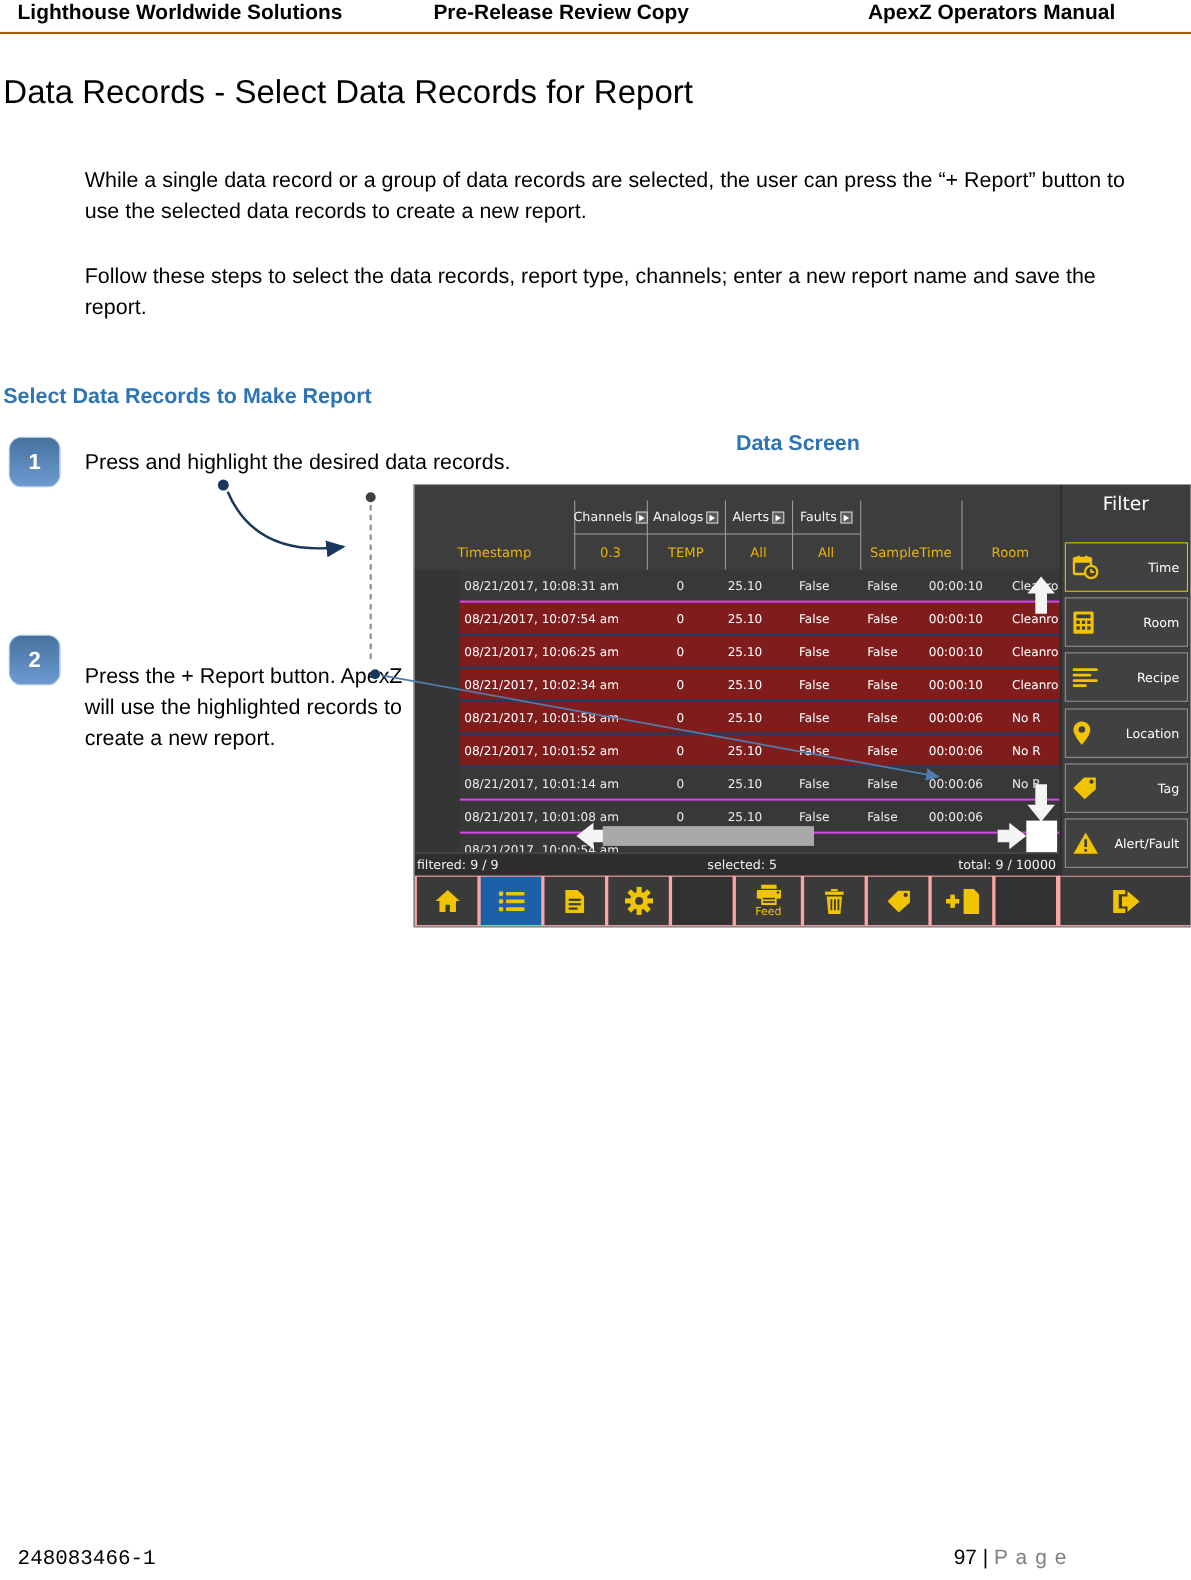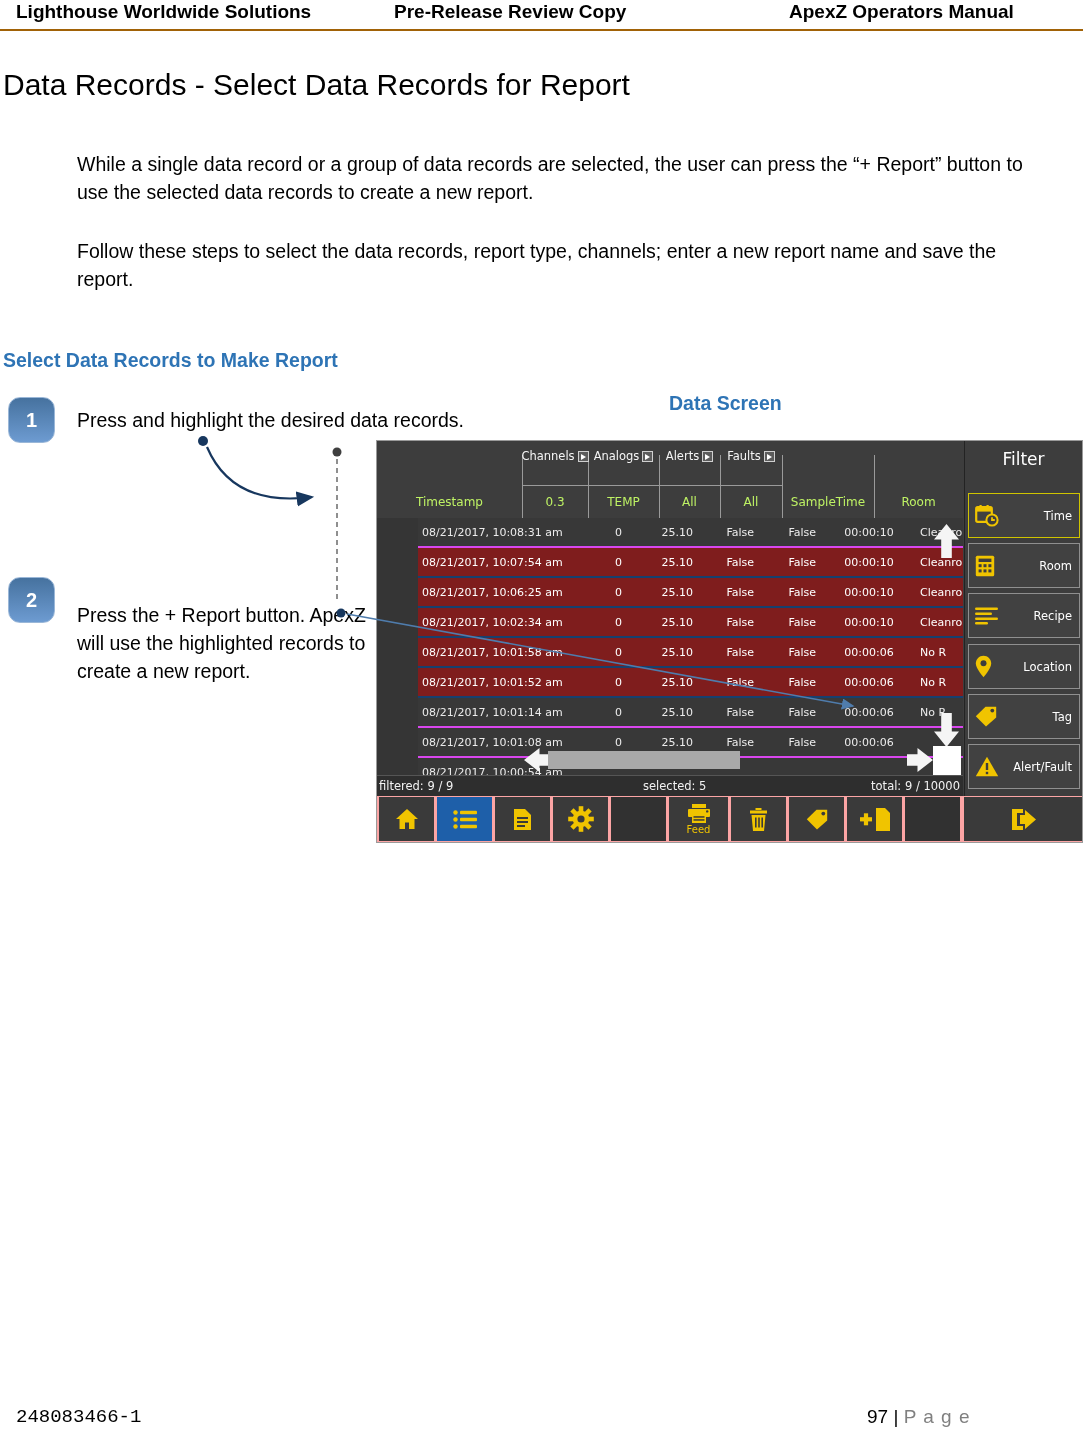--- a/index.html
+++ b/index.html
@@ -35,27 +35,27 @@
   
   .screen { position:absolute; left:376px; top:440px; width:707px; height:403px;
             border:1px solid #9a9a9a; background:#3d3d3d; overflow:hidden;
             font-family:"DejaVu Sans", sans-serif; font-size:12px; color:#ececec; z-index:10; }
   .screen .abs { position:absolute; }
 
   
   .tbl-header { position:absolute; left:0; top:0; width:586px; height:77px; }
   .v-sep { position:absolute; top:14px; width:1px; height:63px; background:#9a9a9a; }
   .gh-bottom { position:absolute; left:145px; top:44px; width:260px; height:1px; background:#9a9a9a; }
-  .gh-cell { position:absolute; top:0; height:30px; display:flex; align-items:center; justify-content:center;
+  .gh-cell { position:absolute; top:14px; height:30px; display:flex; align-items:center; justify-content:center;
              gap:3px; font-size:11.5px; color:#f5f5f5; }
   .gh-toggle { width:11px; height:11px; background:#5c5c5c; border:1px solid #d0d0d0; position:relative; flex:0 0 auto; }
   .gh-toggle::after { content:""; position:absolute; left:2px; top:2px; width:0; height:0;
                       border-top:3.5px solid transparent; border-bottom:3.5px solid transparent; border-left:5px solid #fff; }
   .ch-cell { position:absolute; top:44px; height:33px; display:flex; align-items:center; justify-content:center;
-             font-size:12px; color:#bef264; white-space:nowrap; overflow:hidden; }
+             font-size:12px; color:#eab308; white-space:nowrap; overflow:hidden; }
 
   
   .tbl-rows { position:absolute; left:0; top:77px; width:586px; height:257px; overflow:hidden; background:#353535; }
   .t-row { width:586px; height:30px; background:#383838; border-bottom:2px solid #d946ef;
            display:grid; grid-template-columns:145px 66px 71px 61px 62px 92px 89px; align-items:center; font-size:11px;margin-left:41px; }
   .t-row.selected { background:#7f1d1d; border-bottom-color:#16406f; color:#fff; }
   .cell { white-space:nowrap; overflow:hidden; }
   .c-ts { padding-left:4px; } .c-num { text-align:right; padding-right:7px; }
   .c-st { text-align:center; } .c-room { padding-left:5px; }
 

